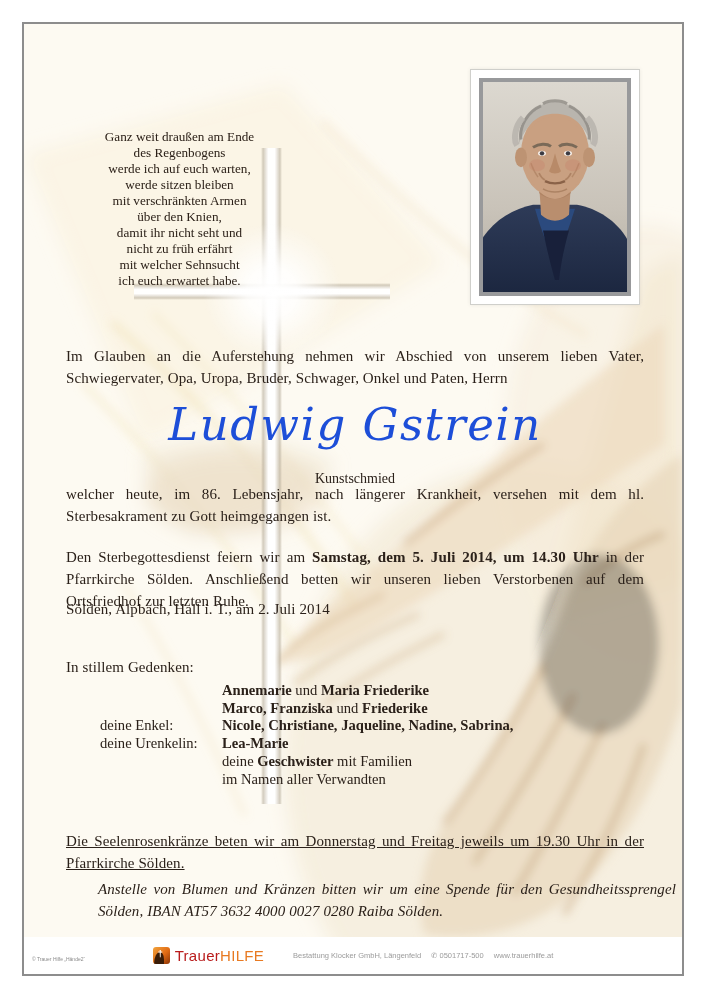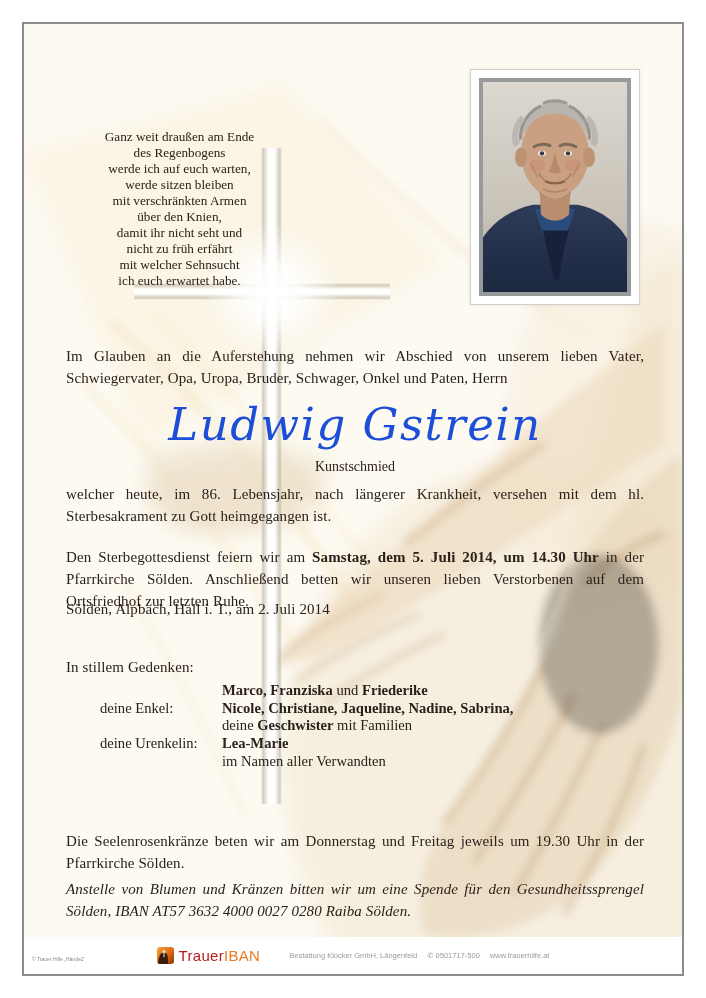--- a/index.html
+++ b/index.html
@@ -46,30 +46,30 @@
   
   .para{
     position:absolute;left:42px;width:578px;
     font-size:15px;line-height:22px;text-align:justify;letter-spacing:.1px;
   }
   .p-intro{top:321px;}
   .p-death{top:459px;}
   .p-service{top:522px;}
   .p-dateline{top:574px;text-align:left;}
   .p-remember{top:632px;text-align:left;}
-  .p-rosary{top:806px;}
-  .p-donation{top:854px;font-style:italic;}
+  .p-rosary{top:806px;text-decoration:underline;}
+  .p-donation{top:854px;font-style:italic;margin-left:32px;}
   .b{font-weight:bold;margin-top:35px;}
   
   .name-block{position:absolute;left:42px;top:376px;width:578px;text-align:center;}
   .deceased-name{
     font-family:"DejaVu Serif",serif;font-style:italic;font-size:45px;line-height:50px;
     color:#1d4ed8;letter-spacing:1.5px;
   }
-  .profession{font-size:14px;margin-top:9px;}
+  .profession{font-size:14px;margin-top:21px;}
   
   .family{position:absolute;left:76px;top:658px;width:520px;font-size:14.6px;line-height:17.7px;}
   .fam-row{display:flex;}
   .fam-label{width:122px;flex:0 0 122px;}
   .fam-value{flex:1;}
   
   .footer{
     position:absolute;left:0;right:0;bottom:0;height:37px;background:#ffffff;z-index:5;
     display:flex;align-items:center;justify-content:center;
     font-family:"Liberation Sans","DejaVu Sans",sans-serif;
@@ -206,56 +206,57 @@
 
     <div class="para p-service"><span>Den Sterbegottesdienst feiern wir am </span><span class="b">Samstag, dem 5. Juli 2014, um 14.30 Uhr</span><span> in der Pfarrkirche Sölden. Anschließend betten wir unseren lieben Verstorbenen auf dem Ortsfriedhof zur letzten Ruhe.</span></div>
 
     <div class="para p-dateline">Sölden, Alpbach, Hall i. T., am 2. Juli 2014</div>
 
     <div class="para p-remember">In stillem Gedenken:</div>
 
     <div class="family">
         <div class="fam-row">
           <span class="fam-label"></span>
+          <span class="fam-value"><span class="b">Annemarie</span><span> und </span><span class="b">Maria Friederike</span></span>
         </div>
         <div class="fam-row">
           <span class="fam-label"></span>
           <span class="fam-value"><span class="b">Marco, Franziska</span><span> und </span><span class="b">Friederike</span></span>
         </div>
         <div class="fam-row">
           <span class="fam-label">deine Enkel:</span>
           <span class="fam-value"><span class="b">Nicole, Christiane, Jaqueline, Nadine, Sabrina,</span></span>
         </div>
         <div class="fam-row">
-          <span class="fam-label"></span>
-          <span class="fam-value"><span>deine </span><span class="b">Geschwister</span><span> mit Familien</span></span>
-        </div>
-        <div class="fam-row">
           <span class="fam-label">deine Urenkelin:</span>
           <span class="fam-value"><span class="b">Lea-Marie</span></span>
+        </div>
+        <div class="fam-row">
+          <span class="fam-label"></span>
+          <span class="fam-value"><span>deine </span><span class="b">Geschwister</span><span> mit Familien</span></span>
         </div>
         <div class="fam-row">
           <span class="fam-label"></span>
           <span class="fam-value"><span>im Namen aller Verwandten</span></span>
         </div>
       </div>
 
     <div class="para p-rosary">Die Seelenrosenkränze beten wir am Donnerstag und Freitag jeweils um 19.30 Uhr in der Pfarrkirche Sölden.</div>
 
     <div class="para p-donation">Anstelle von Blumen und Kränzen bitten wir um eine Spende für den Gesundheitssprengel Sölden, IBAN AT57 3632 4000 0027 0280 Raiba Sölden.</div>
 
   </div>
 
   <div class="footer">
     <div class="logo-row">
       <div class="logo-box">
         <div class="flame"></div>
           <div class="lcross">†</div>
       </div>
-      <div class="brand"><span class="brand-gray">Trauer</span><span class="brand-orange">IBAN</span></div>
+      <div class="brand"><span class="brand-gray">Trauer</span><span class="brand-orange">HILFE</span></div>
       <div class="footer-meta">
         <span>Bestattung Klocker GmbH, Längenfeld</span>
         <span><span>✆</span> <span>0501717-500</span></span>
         <span>www.trauerhilfe.at</span>
       </div>
     </div>
   </div>
 
   <div class="copyright">© Trauer Hilfe „Hände2“</div>
 

